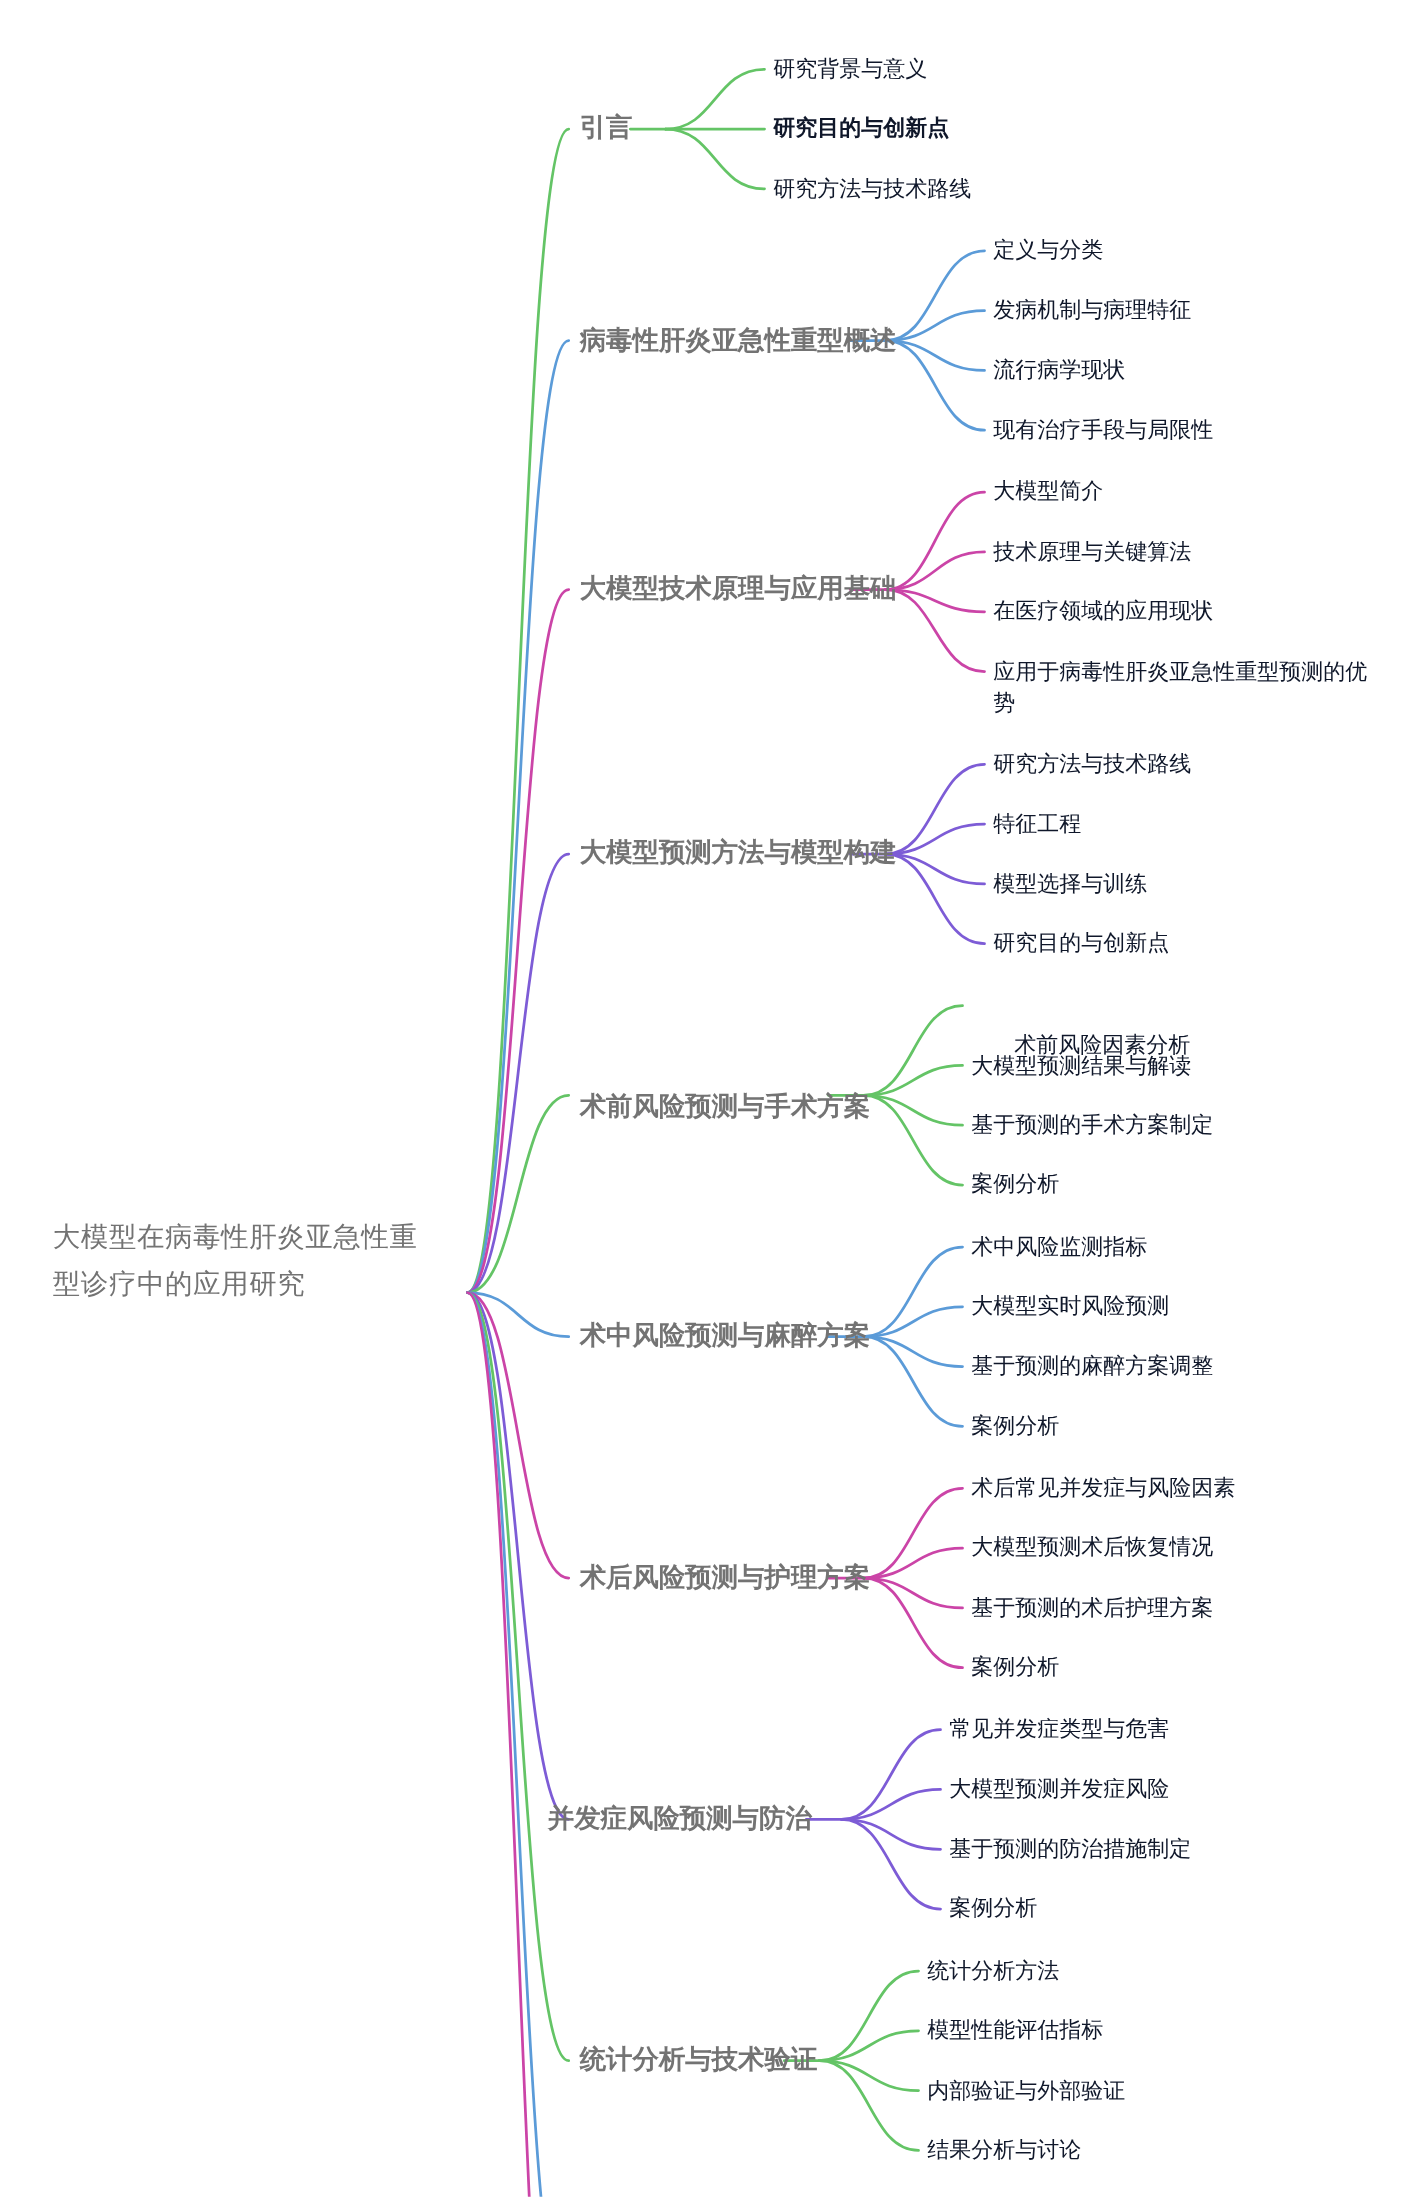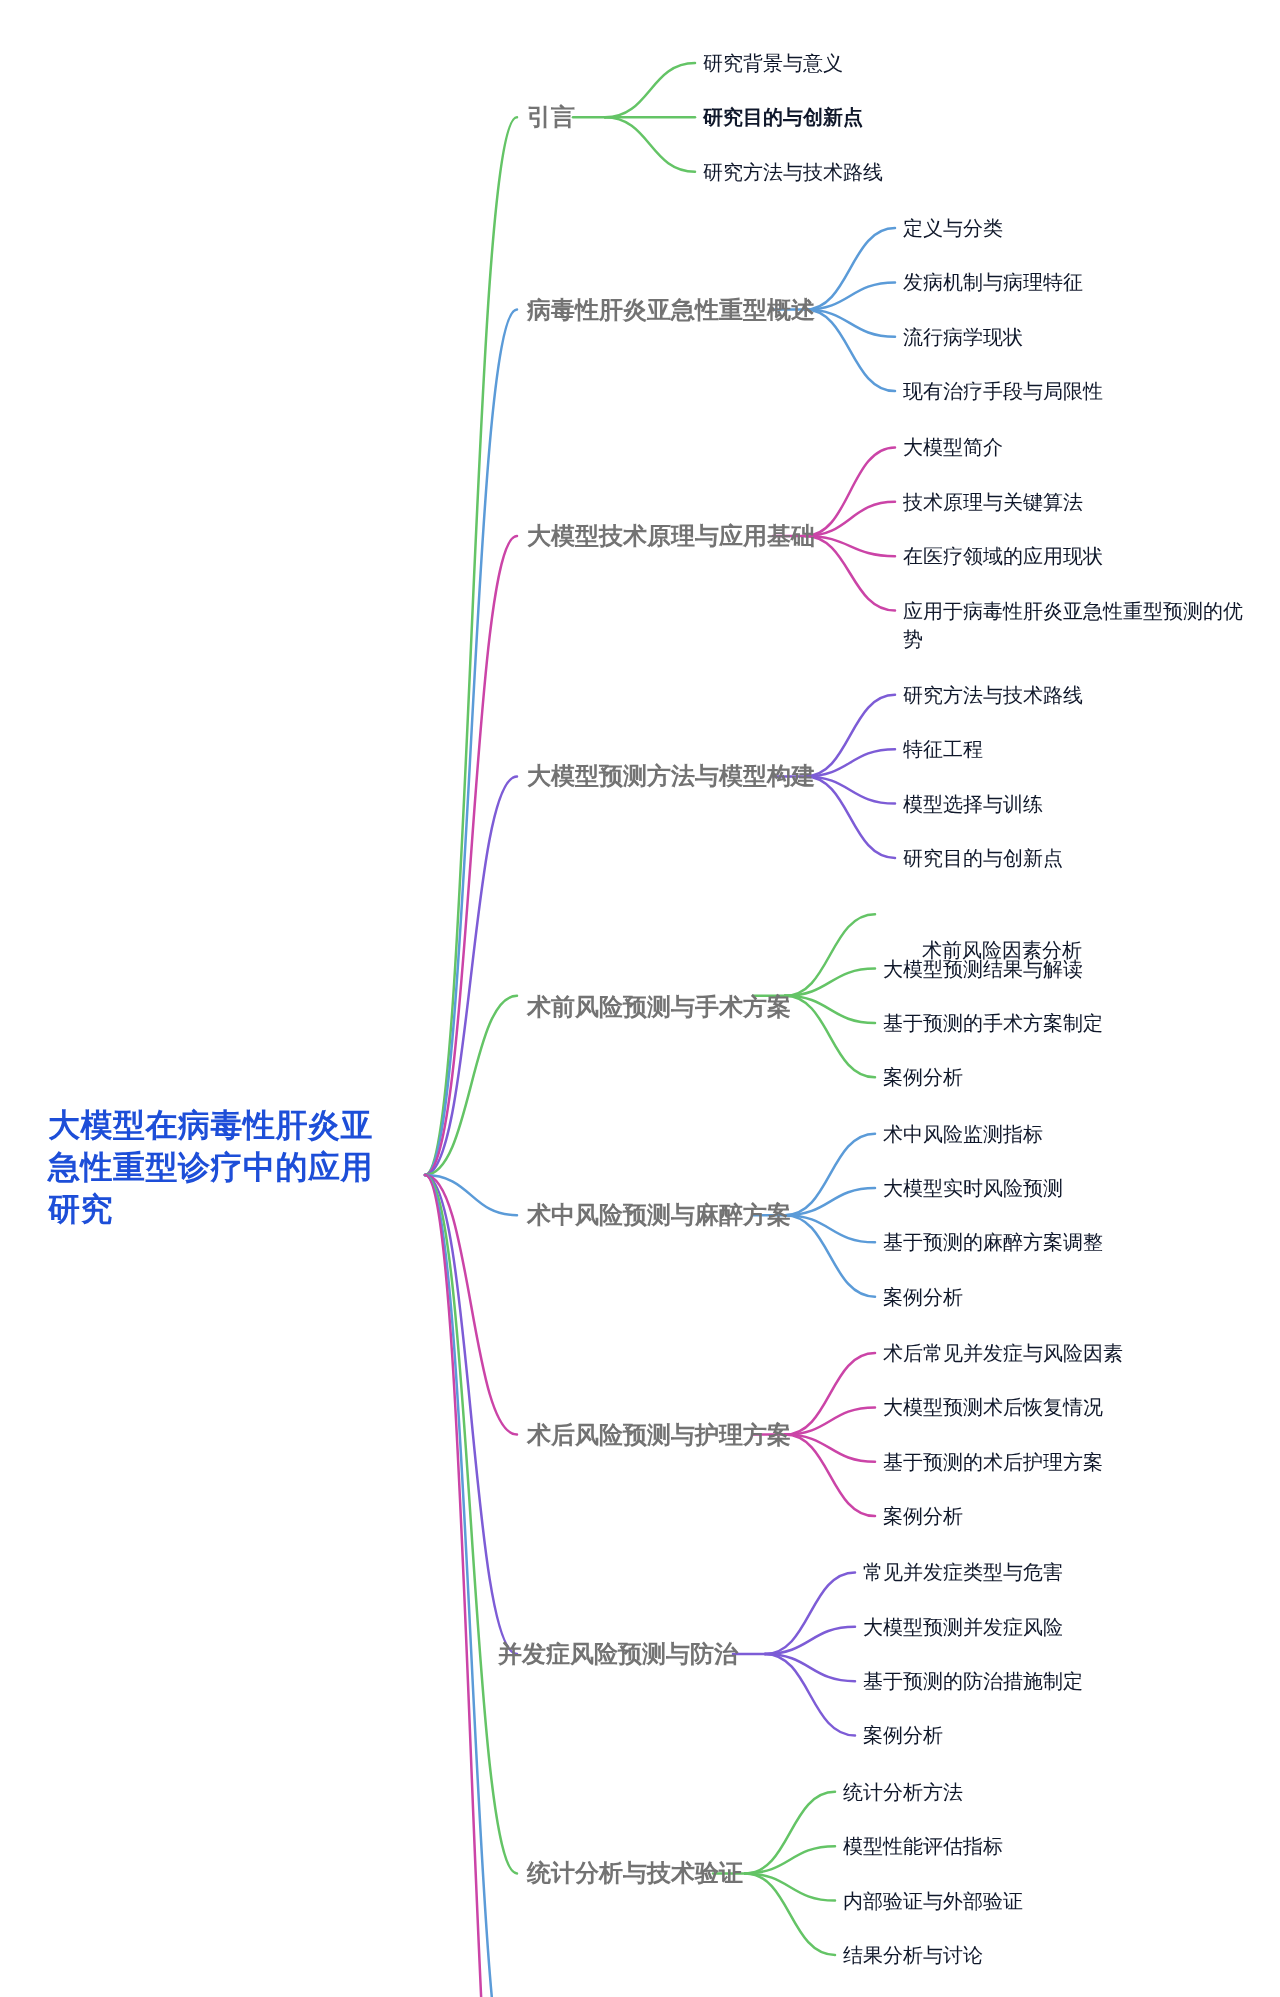--- a/index.html
+++ b/index.html
@@ -5,21 +5,21 @@
   html,body{margin:0;padding:0;background:#ffffff;}
   body{
     width:1280px;height:1997px;position:relative;overflow:hidden;
     font-family:"Liberation Sans","DejaVu Sans",sans-serif;
   }
   .mindmap{position:absolute;left:0;top:0;width:1280px;height:1997px;}
   #links-layer{position:absolute;left:0;top:0;z-index:0;}
   .node{position:absolute;z-index:1;white-space:nowrap;}
   .root-node{
     left:48px;top:1104px;width:352px;white-space:normal;
-    font-size:32px;font-weight:700;color:#1d4ed8;line-height:42px;
+    font-size:25px;font-weight:400;color:#737373;line-height:42px;
     letter-spacing:.5px;
   }
   .branch-node{
     transform:translateY(-50%);
     font-size:24px;font-weight:700;color:#737373;line-height:26px;
   }
   .leaf-node{
     white-space:normal;
     font-size:20px;font-weight:400;color:#0f172a;line-height:28px;
   }

